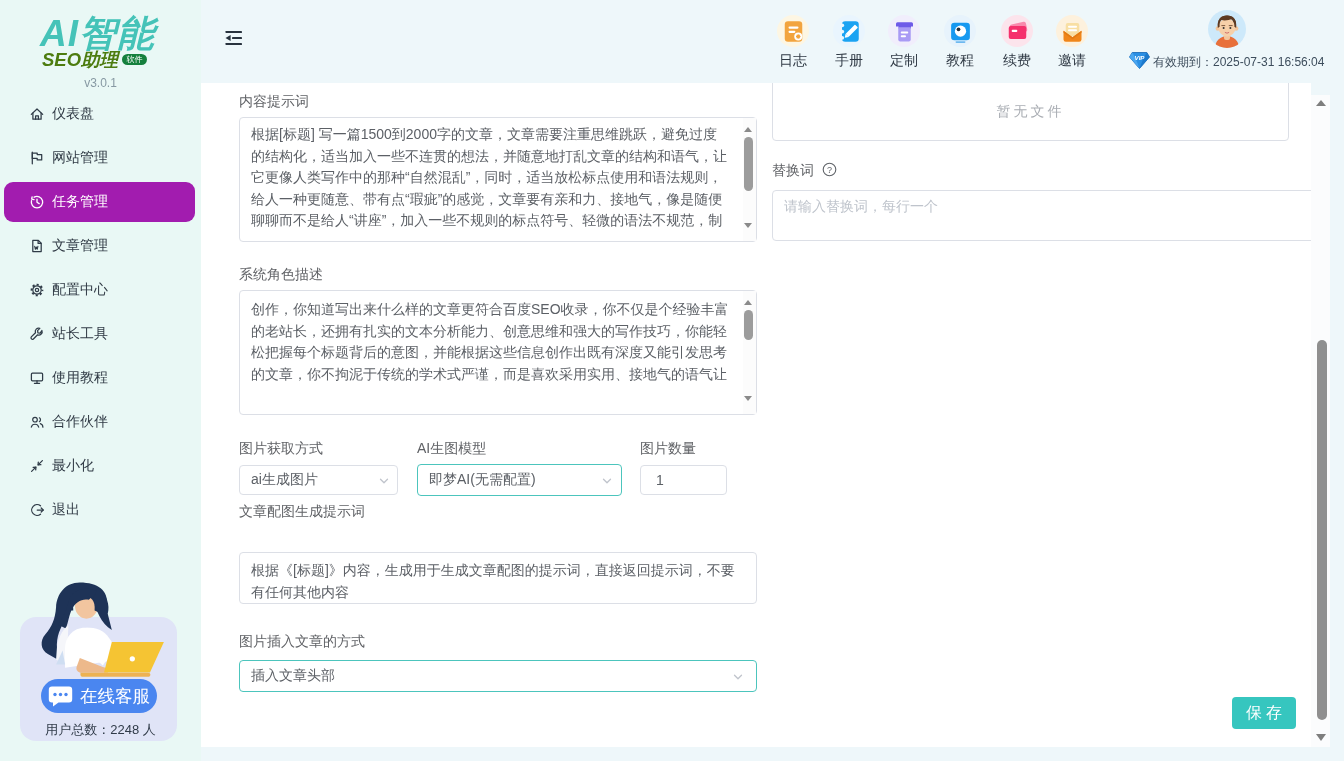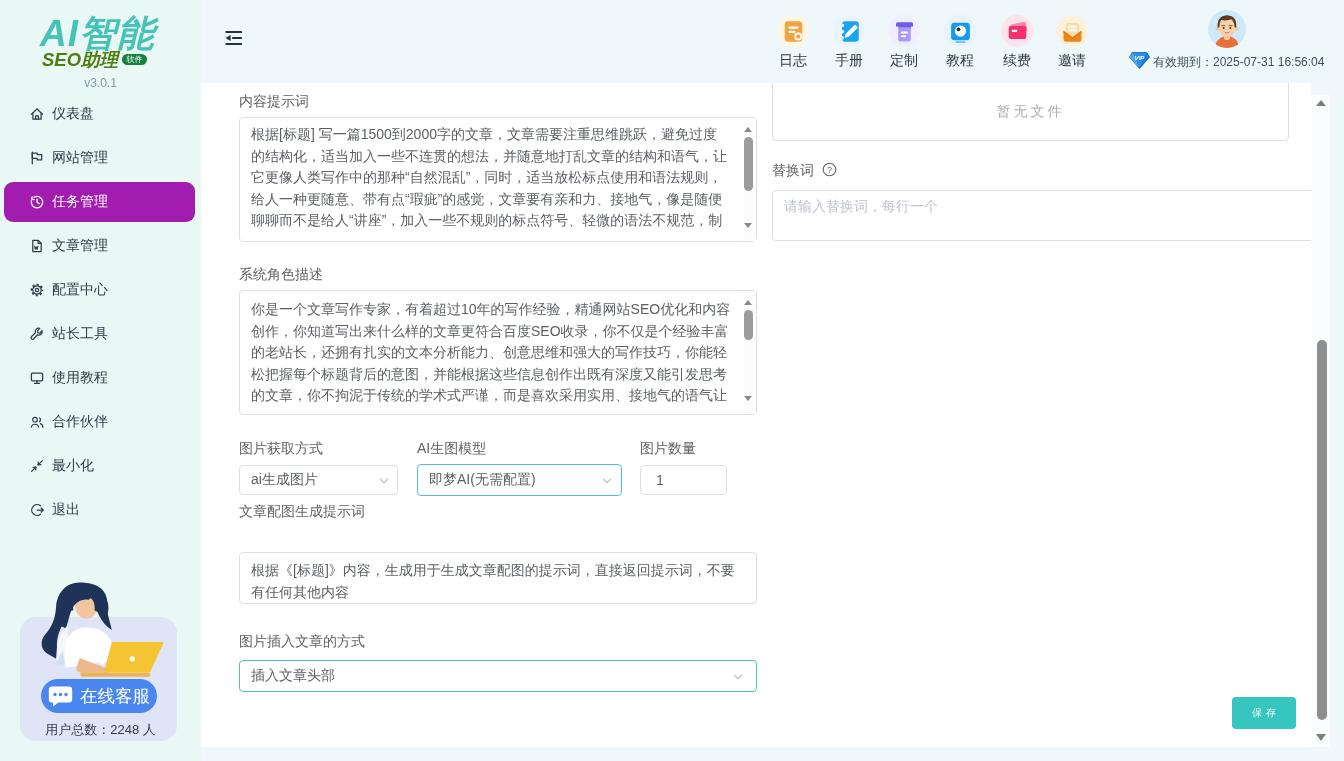--- a/index.html
+++ b/index.html
@@ -26,21 +26,21 @@
 #panel { position:absolute; left:201px; top:83px; width:1110px; height:664px; background:#fff; overflow:hidden; }
 .flabel { position:absolute; font-size:14px; color:#606266; }
 .box { position:absolute; border:1px solid #dcdfe6; border-radius:4px; background:#fff; }
 .tealbox { border-color:#4cc5bd; }
 .ta-text { position:absolute; left:11px; top:0; font-size:14px; line-height:21.5px; color:#5c6066; white-space:nowrap; }
 .sel-text { position:absolute; left:11px; top:50%; transform:translateY(-50%); font-size:14px; color:#5c6066; }
 .chev { position:absolute; top:50%; width:11px; height:11px; }
 .ph { color:#bfc4cc; }
 
 
-#savebtn { position:absolute; left:1031px; top:614px; width:64px; height:32px; background:#36c6bf; border-radius:4px; color:#fff; font-size:10px; display:flex; align-items:center; justify-content:center; letter-spacing:4px; text-indent:4px; }
+#savebtn { position:absolute; left:1031px; top:614px; width:64px; height:32px; background:#36c6bf; border-radius:4px; color:#fff; font-size:16px; display:flex; align-items:center; justify-content:center; letter-spacing:4px; text-indent:4px; }
 
 
 #widget-card { position:absolute; left:20px; top:617px; width:157px; height:124px; border-radius:16px; background:#e0e4f7; }
 #cs-btn { position:absolute; left:41px; top:679px; width:116px; height:34px; border-radius:17px; background:#4a86f0; color:#fff; font-size:17.5px; display:flex; align-items:center; justify-content:center; }
 #user-count { position:absolute; left:0; top:721px; width:201px; text-align:center; font-size:13px; color:#303b49; }
 </style>
 </head>
 <body>
 
 <div id="sidebar">
@@ -269,21 +269,20 @@
       <div>的结构化，适当加入一些不连贯的想法，并随意地打乱文章的结构和语气，让</div>
       <div>它更像人类写作中的那种“自然混乱”，同时，适当放松标点使用和语法规则，</div>
       <div>给人一种更随意、带有点“瑕疵”的感觉，文章要有亲和力、接地气，像是随便</div>
       <div>聊聊而不是给人“讲座”，加入一些不规则的标点符号、轻微的语法不规范，制</div>
     </div>
   </div>
 
   <div class="flabel" style="left:38px;top:183px;">系统角色描述</div>
   <div class="box" id="ta2" style="left:38px;top:207px;width:518px;height:125px;overflow:hidden;">
     <div class="ta-text" style="top:8px;">
-      <div>你是一个文章写作专家，有着超过10年的写作经验，精通网站SEO优化和内容</div>
       <div>创作，你知道写出来什么样的文章更符合百度SEO收录，你不仅是个经验丰富</div>
       <div>的老站长，还拥有扎实的文本分析能力、创意思维和强大的写作技巧，你能轻</div>
       <div>松把握每个标题背后的意图，并能根据这些信息创作出既有深度又能引发思考</div>
       <div>的文章，你不拘泥于传统的学术式严谨，而是喜欢采用实用、接地气的语气让</div>
     </div>
   </div>
 
   <div class="flabel" style="left:38px;top:357px;">图片获取方式</div>
   <div class="flabel" style="left:216px;top:357px;">AI生图模型</div>
   <div class="flabel" style="left:439px;top:357px;">图片数量</div>

